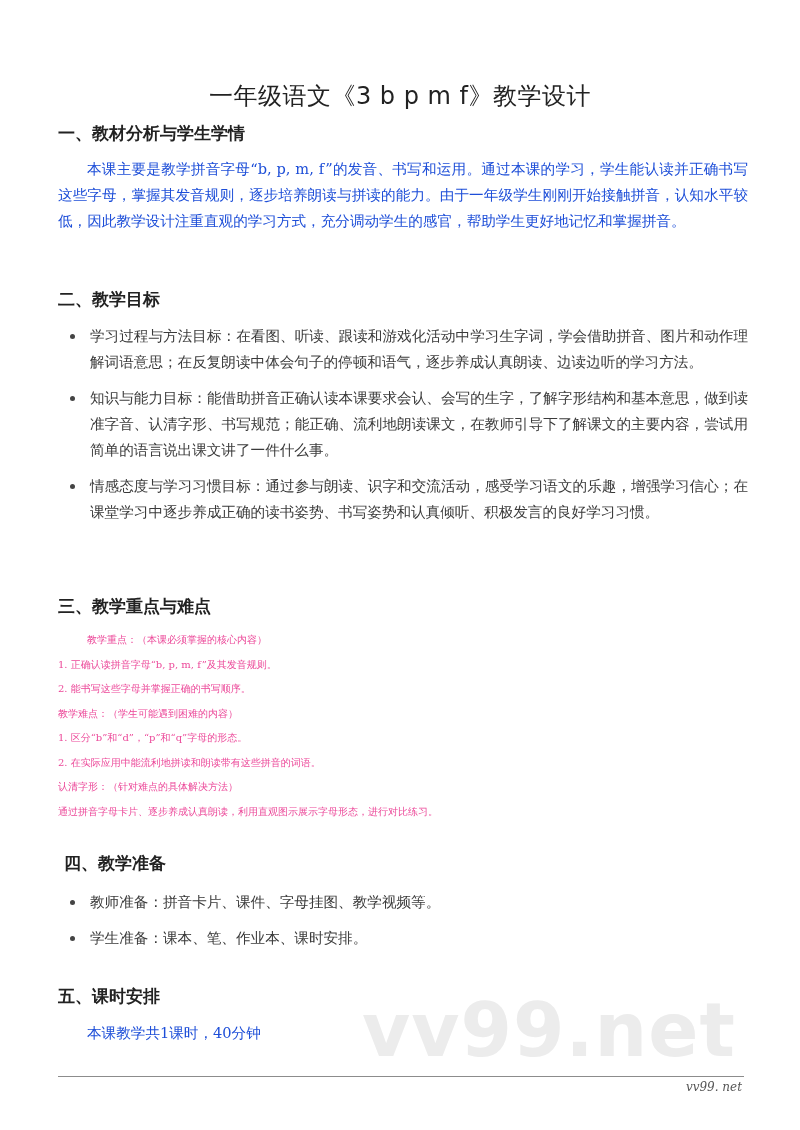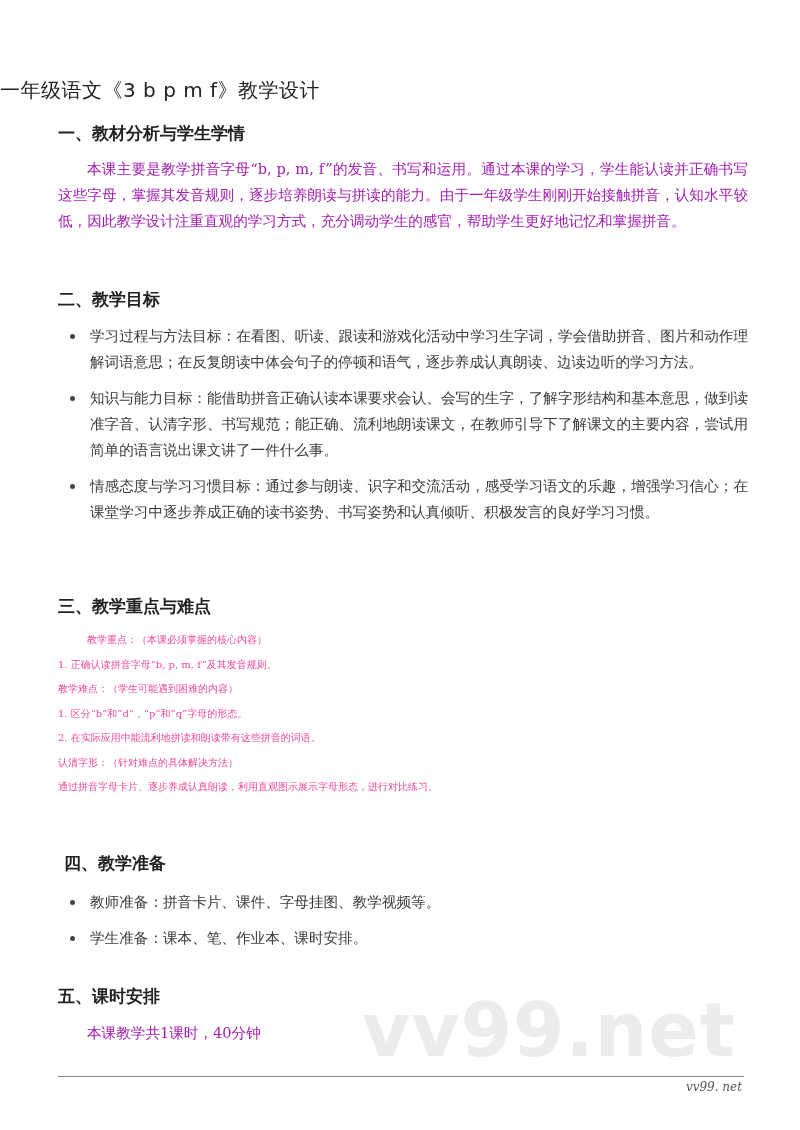--- a/index.html
+++ b/index.html
@@ -3,33 +3,33 @@
 <meta charset="utf-8">
 <style>
   html, body { margin: 0; padding: 0; background: #ffffff; }
   body {
     width: 800px; height: 1130px; position: relative; overflow: hidden;
     font-family: "DejaVu Serif", "Liberation Serif", serif;
     color: #333333;
   }
   .page { position: absolute; left: 0; top: 0; width: 800px; height: 1130px; }
   .title {
-    position: absolute; top: 64px; left: 0; width: 800px; text-align: left;
+    position: absolute; top: 64px; left: 0; width: 800px; text-align: center;
     font-family: "DejaVu Sans", "Liberation Sans", sans-serif;
-    font-size: 20px; font-weight: normal; color: #222222; letter-spacing: 0.5px;
+    font-size: 24px; font-weight: normal; color: #222222; letter-spacing: 0.5px;
   }
   .h {
     position: absolute; left: 58px;
     font-family: "DejaVu Sans", "Liberation Sans", sans-serif;
     font-size: 17px; font-weight: bold; color: #222222;
   }
   .para {
     position: absolute; left: 58px; width: 690px;
     font-size: 14.6px; line-height: 26px; text-align: justify;
-    text-indent: 29px; color: #a21caf;
+    text-indent: 29px; color: #1d4ed8;
   }
   .bullets { position: absolute; left: 58px; width: 690px; margin: 0; padding: 0; list-style: none; }
   .bullets li {
     position: relative; padding-left: 32px;
     font-size: 14.6px; line-height: 26px; text-align: justify; color: #3a3a3a;
   }
   .bullets li .dot {
     position: absolute; left: 12px; top: 11px; width: 5px; height: 5px;
     border-radius: 50%; background: #444444;
   }
@@ -72,20 +72,21 @@
     <li>
       <span class="dot"></span>
       <span>情感态度与学习习惯目标：通过参与朗读、识字和交流活动，感受学习语文的乐趣，增强学习信心；在课堂学习中逐步养成正确的读书姿势、书写姿势和认真倾听、积极发言的良好学习习惯。</span>
     </li>
   </ul>
 
   <div class="h" style="top:595px;">三、教学重点与难点</div>
   <div class="lines" style="top:628px;">
     <div class="ind">教学重点：（本课必须掌握的核心内容）</div>
     <div>1. 正确认读拼音字母“b, p, m, f”及其发音规则。</div>
+    <div>2. 能书写这些字母并掌握正确的书写顺序。</div>
     <div>教学难点：（学生可能遇到困难的内容）</div>
     <div>1. 区分“b”和“d”，“p”和“q”字母的形态。</div>
     <div>2. 在实际应用中能流利地拼读和朗读带有这些拼音的词语。</div>
     <div>认清字形：（针对难点的具体解决方法）</div>
     <div>通过拼音字母卡片、逐步养成认真朗读，利用直观图示展示字母形态，进行对比练习。</div>
   </div>
 
   <div class="h" style="top:852px;margin-left:6px;">四、教学准备</div>
   <ul class="bullets" style="top:889px;">
     <li style="margin-bottom:10px;font-family:Liberation Serif, serif;">

